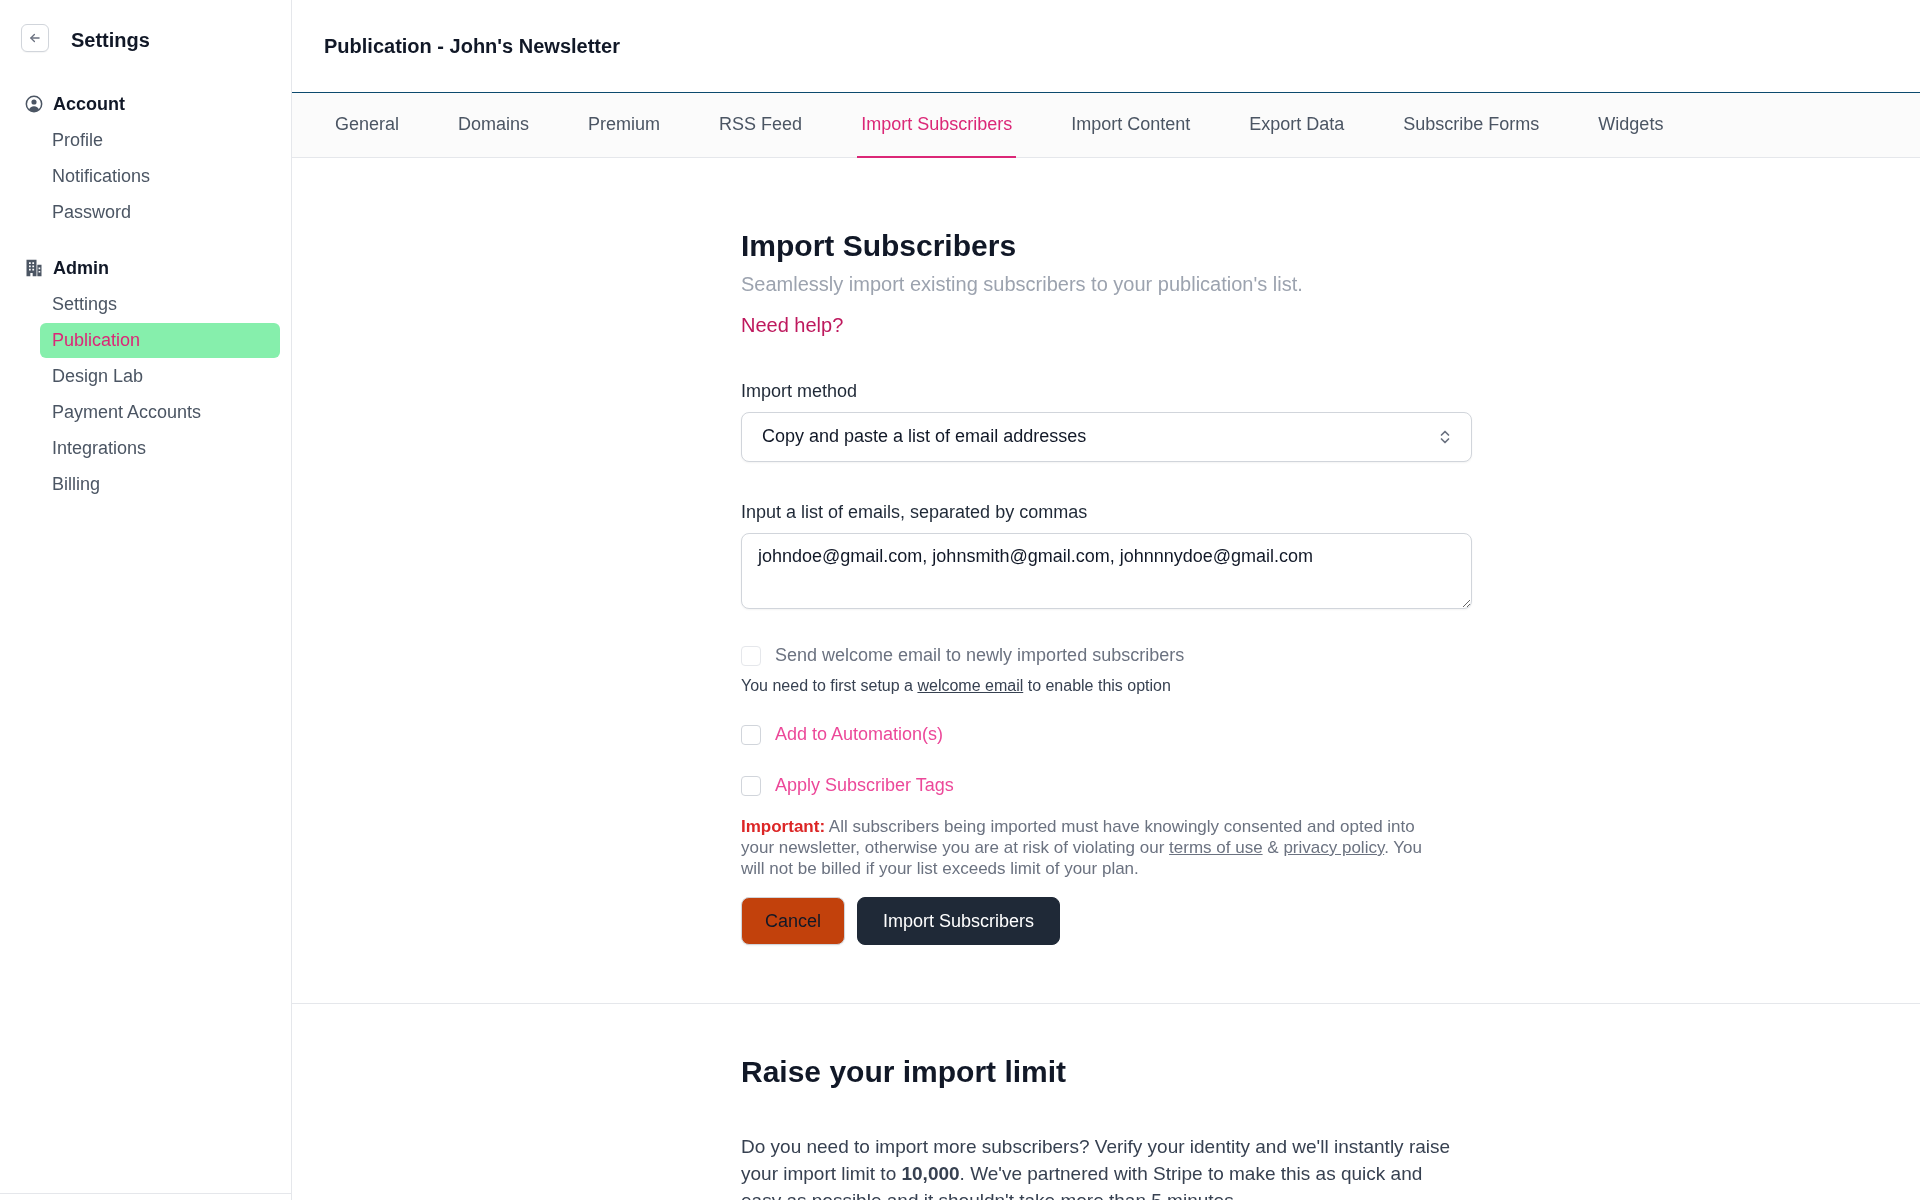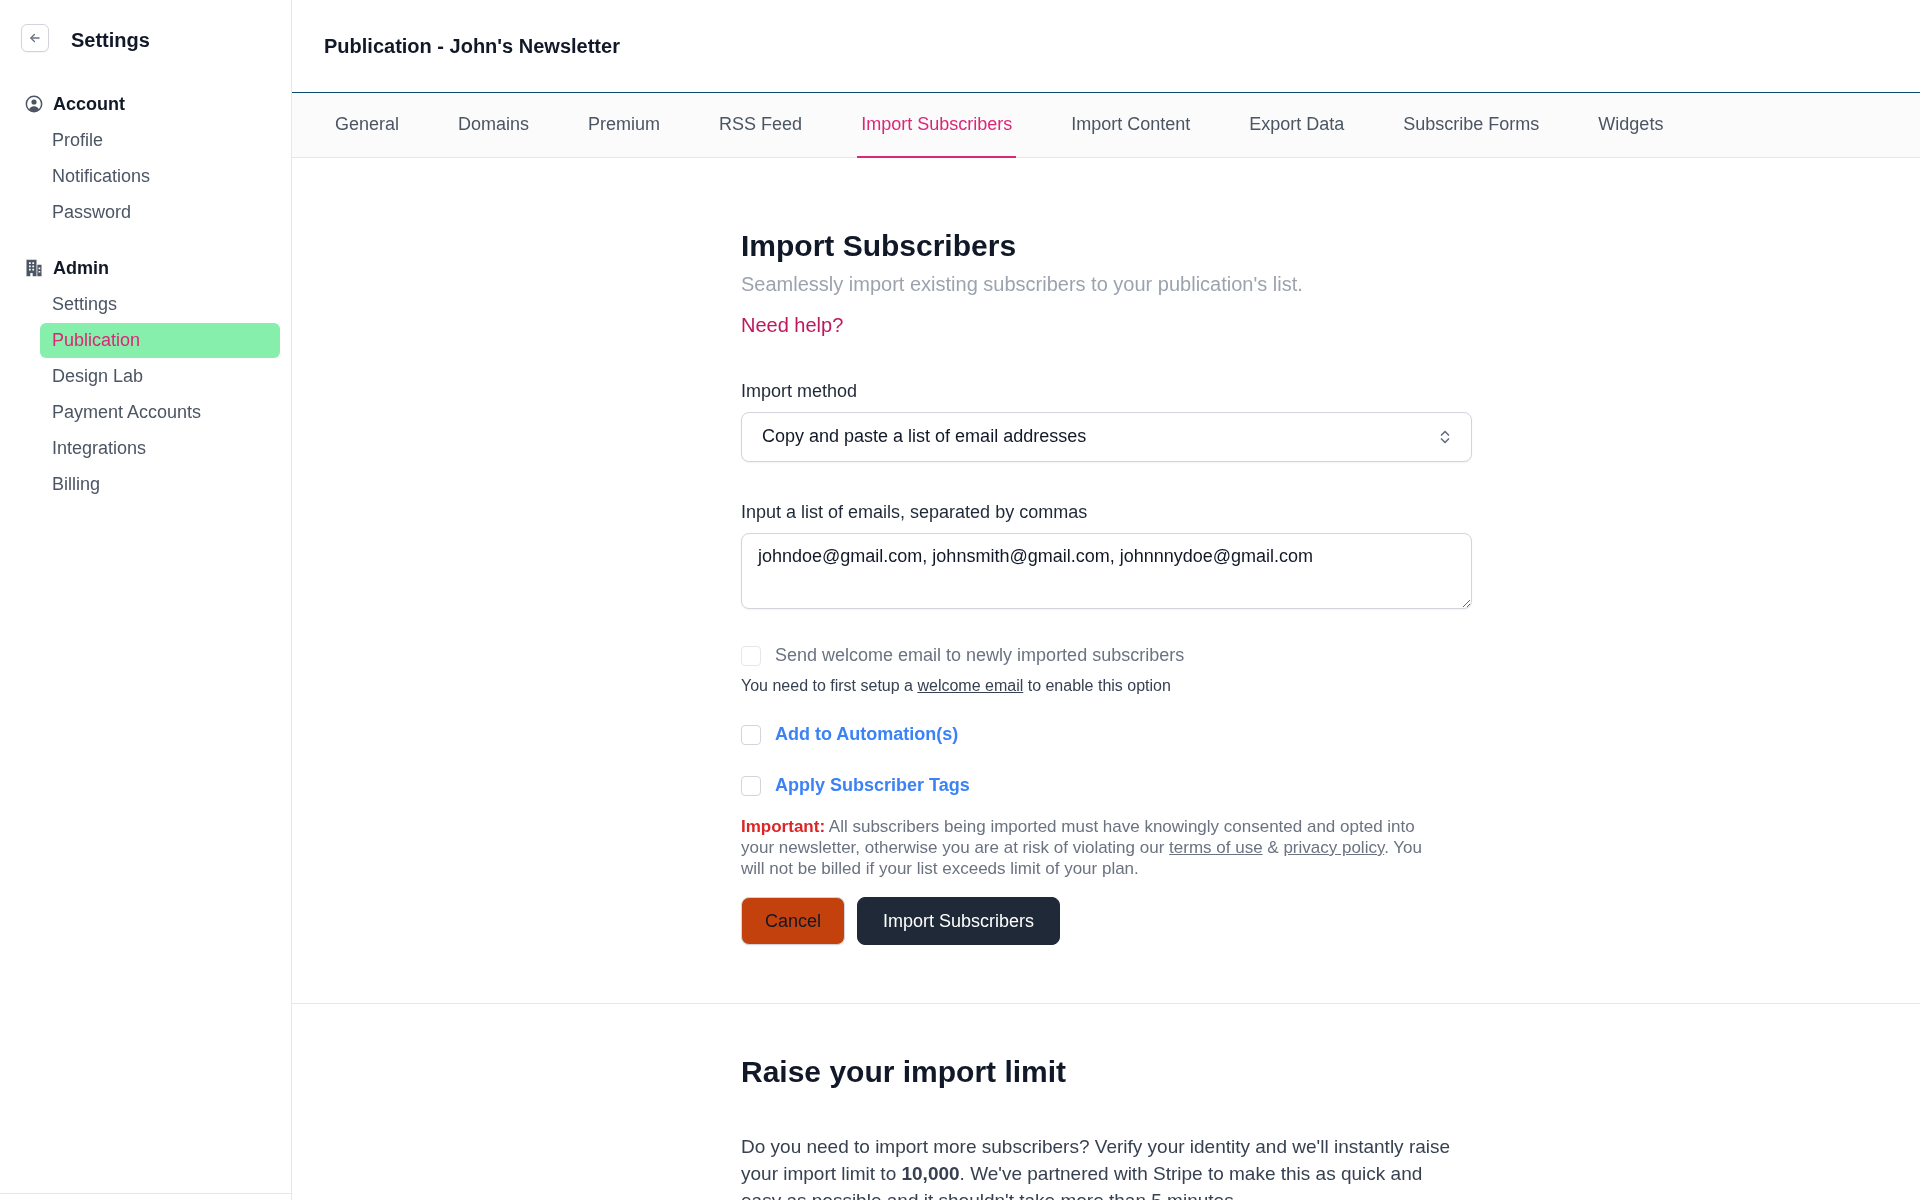--- a/index.html
+++ b/index.html
@@ -55,21 +55,21 @@
     border:1px solid #d1d5db;border-radius:8px;padding:12px 16px;font-size:18px;color:#111827;
     font-family:"Liberation Sans",sans-serif;box-shadow:0 1px 2px rgba(0,0,0,.05);resize:both;outline:none}
 
   .check-row{display:flex;align-items:center;gap:14px}
   .row-welcome{margin-top:36px}
   .row-automation{margin-top:28px}
   .row-tags{margin-top:30px}
   .checkbox{width:20px;height:20px;box-sizing:border-box;border:1px solid #d1d5db;border-radius:4px;
     background:#fff;flex:none;cursor:pointer}
   .checkbox.disabled{border-color:#e5e7eb;cursor:default}
-  .check-label{font-size:18px;color:#3b82f6;font-weight:700;cursor:pointer}
+  .check-label{font-size:18px;color:#ec4899;font-weight:400;cursor:pointer}
   .check-label.muted{color:#6b7280;font-weight:400;cursor:default}
   .welcome-note{margin:10px 0 0;font-size:16px;color:#374151;line-height:20px}
   .welcome-note u{cursor:pointer}
 
   .important{margin:20px 0 0;max-width:700px;font-size:17px;line-height:21px;color:#6b7280}
   .important .imp{color:#dc2626;font-weight:700}
   .important u{cursor:pointer}
 
   .actions{display:flex;gap:12px;margin-top:18px}
   .btn{height:48px;border-radius:8px;font-size:18px;font-weight:500;

